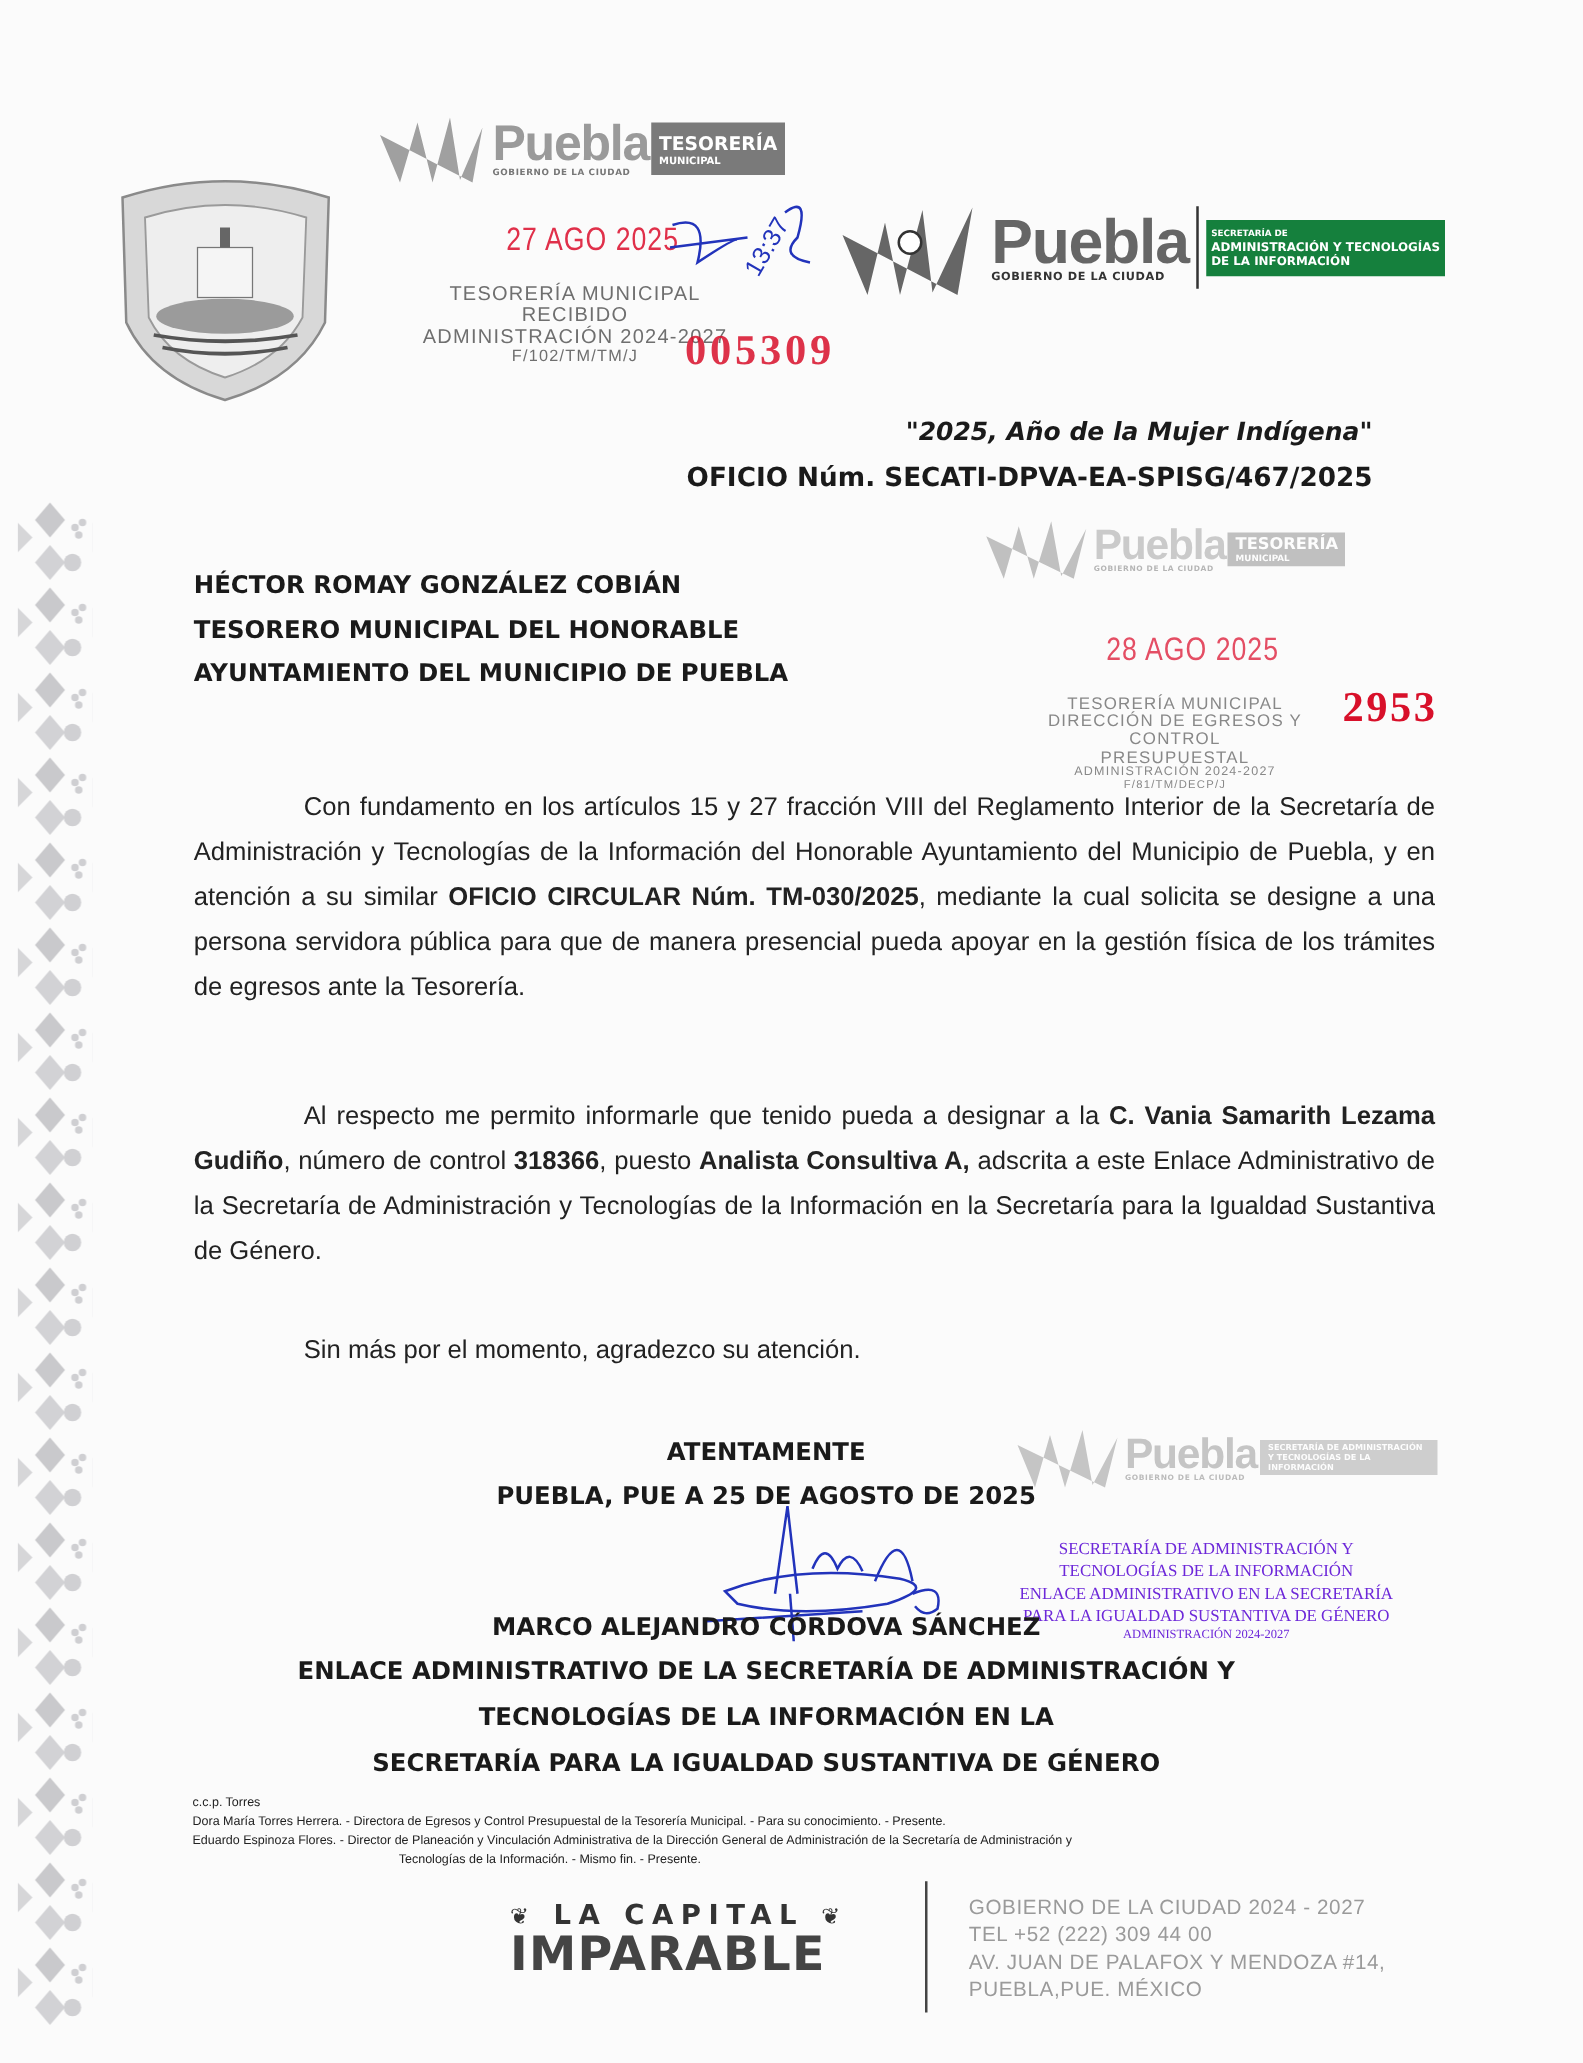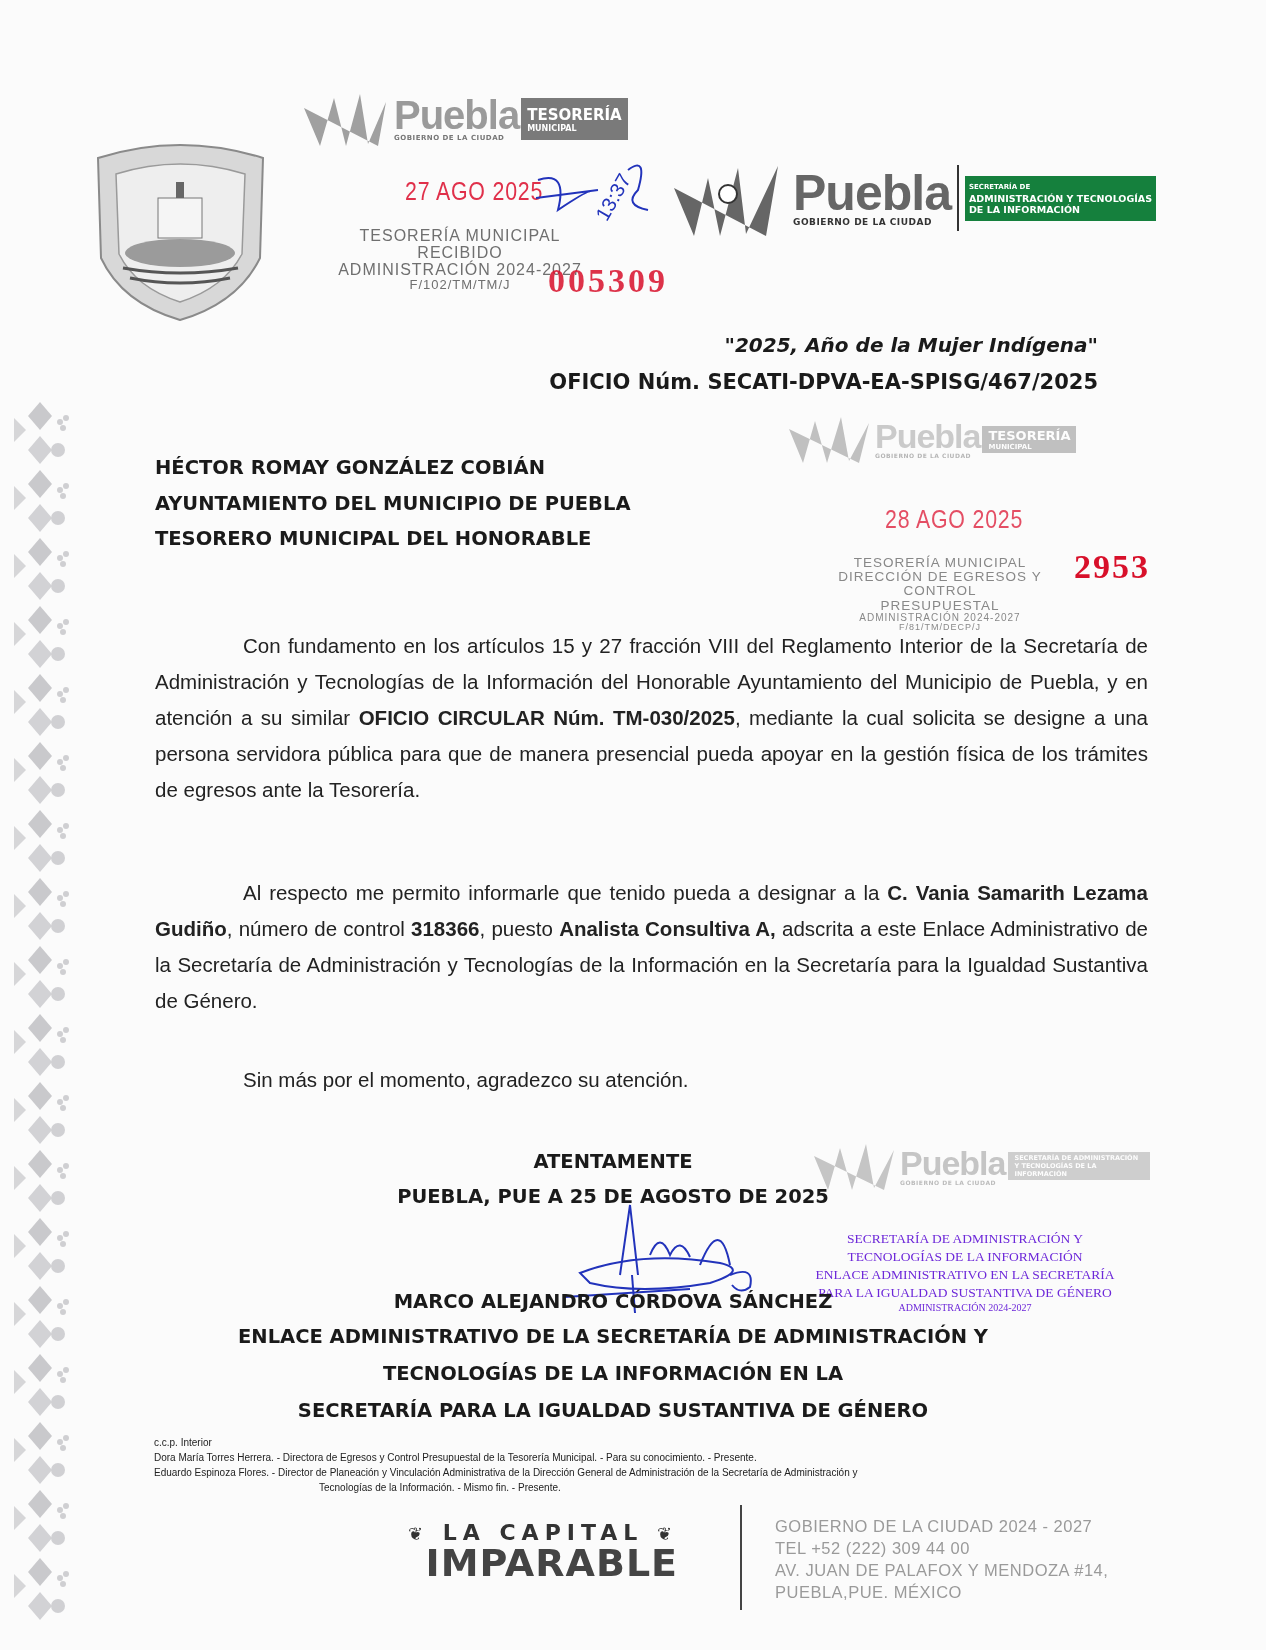--- a/index.html
+++ b/index.html
@@ -19,21 +19,21 @@
   .num-red{color:#d8102a;font-family:"Liberation Serif",serif;font-weight:bold;}
   .motto{right:168px;top:333px;font-style:italic;font-weight:bold;font-size:20px;}
   .oficio{right:168px;top:370px;font-weight:bold;font-size:21px;}
   .addressee{left:155px;top:450px;font-weight:bold;font-size:19.5px;line-height:35.5px;}
   .addressee .presente{letter-spacing:5px;}
   .body-text{left:155px;width:993px;font-size:20.5px;line-height:36px;text-align:justify;font-family:"Liberation Sans",sans-serif;color:#222;}
   .indent{text-indent:88px;}
   .closing{left:0;width:1266px;text-align:center;font-weight:bold;font-size:19.5px;}
   .seal-gray{color:#6d28d9;font-size:13.5px;text-align:center;line-height:18px;font-family:Liberation Serif, serif;}
   .ccp{left:154px;top:1403px;font-size:10px;line-height:15px;color:#222;font-family:"Liberation Sans",sans-serif;}
-  .footer-left{left:408px;top:1520px;text-align:right;}
+  .footer-left{left:408px;top:1520px;text-align:left;}
   .footer-left .l1{font-size:22px;letter-spacing:6px;font-weight:bold;color:#333;}
   .footer-left .l2{font-size:38px;font-weight:bold;color:#444;letter-spacing:1px;line-height:36px;}
   .footer-div{left:740px;top:1505px;width:2px;height:105px;background:#444;}
   .footer-right{left:775px;top:1515px;color:#9a9a9a;font-size:16.5px;line-height:22px;letter-spacing:0.5px;font-family:"Liberation Sans",sans-serif;}
 </style>
 </head>
 <body>
 
 <svg class="abs border-strip" viewBox="0 0 60 1220" preserveAspectRatio="none">
   <defs>
@@ -126,22 +126,22 @@
   <div>TESORERÍA MUNICIPAL</div>
   <div>DIRECCIÓN DE EGRESOS Y CONTROL</div>
   <div>PRESUPUESTAL</div>
   <div style="font-size:10px;">ADMINISTRACIÓN 2024-2027</div>
   <div style="font-size:9px;">F/81/TM/DECP/J</div>
 </div>
 <div class="abs num-red" style="left:1074px;top:548px;font-size:34px;letter-spacing:2px;">2953</div>
 
 <div class="abs addressee">
   <div>HÉCTOR ROMAY GONZÁLEZ COBIÁN</div>
+  <div>TESORERO MUNICIPAL DEL HONORABLE</div>
   <div>AYUNTAMIENTO DEL MUNICIPIO DE PUEBLA</div>
-  <div>TESORERO MUNICIPAL DEL HONORABLE</div>
 </div>
 
 <div class="abs body-text indent" style="top:628px;">
   <span>Con fundamento en los artículos 15 y 27 fracción VIII del Reglamento Interior de la Secretaría de Administración y Tecnologías de la Información del Honorable Ayuntamiento del Municipio de Puebla, y en atención a su similar </span><b>OFICIO CIRCULAR Núm. TM-030/2025</b><span>, mediante la cual solicita se designe a una persona servidora pública para que de manera presencial pueda apoyar en la gestión física de los trámites de egresos ante la Tesorería.</span>
 </div>
 
 <div class="abs body-text indent" style="top:875px;">
   <span>Al respecto me permito informarle que tenido pueda a designar a la </span><b>C. Vania Samarith Lezama Gudiño</b><span>, número de control </span><b>318366</b><span>, puesto </span><b>Analista Consultiva A,</b><span> adscrita a este Enlace Administrativo de la Secretaría de Administración y Tecnologías de la Información en la Secretaría para la Igualdad Sustantiva de Género.</span>
 </div>
 
@@ -174,21 +174,21 @@
   <path d="M5,102 L130,94 M170,80 Q195,70 190,92 Q180,100 172,90" stroke="#2233bb" stroke-width="2" fill="none"></path>
   <path d="M72,80 L75,118" stroke="#2233bb" stroke-width="2"></path>
 </svg>
 
 <div class="abs closing" style="top:1290px;transform:translateX(-20px);">MARCO ALEJANDRO CÓRDOVA SÁNCHEZ</div>
 <div class="abs closing" style="top:1325px;transform:translateX(-20px);">ENLACE ADMINISTRATIVO DE LA SECRETARÍA DE ADMINISTRACIÓN Y</div>
 <div class="abs closing" style="top:1362px;transform:translateX(-20px);">TECNOLOGÍAS DE LA INFORMACIÓN EN LA</div>
 <div class="abs closing" style="top:1399px;transform:translateX(-20px);">SECRETARÍA PARA LA IGUALDAD SUSTANTIVA DE GÉNERO</div>
 
 <div class="abs ccp" style="top:1435px;">
-  <div>c.c.p. Interior</div>
+  <div>c.c.p. Torres</div>
   <div>Dora María Torres Herrera. - Directora de Egresos y Control Presupuestal de la Tesorería Municipal. - Para su conocimiento. - Presente.</div>
   <div>Eduardo Espinoza Flores. - Director de Planeación y Vinculación Administrativa de la Dirección General de Administración de la Secretaría de Administración y</div>
   <div style="padding-left:165px;">Tecnologías de la Información. - Mismo fin. - Presente.</div>
 </div>
 
 <div class="abs footer-left">
   <div class="l1">
     <span style="font-size:18px;">❦</span>
     <span>LA CAPITAL</span>
     <span style="font-size:18px;">❦</span>

